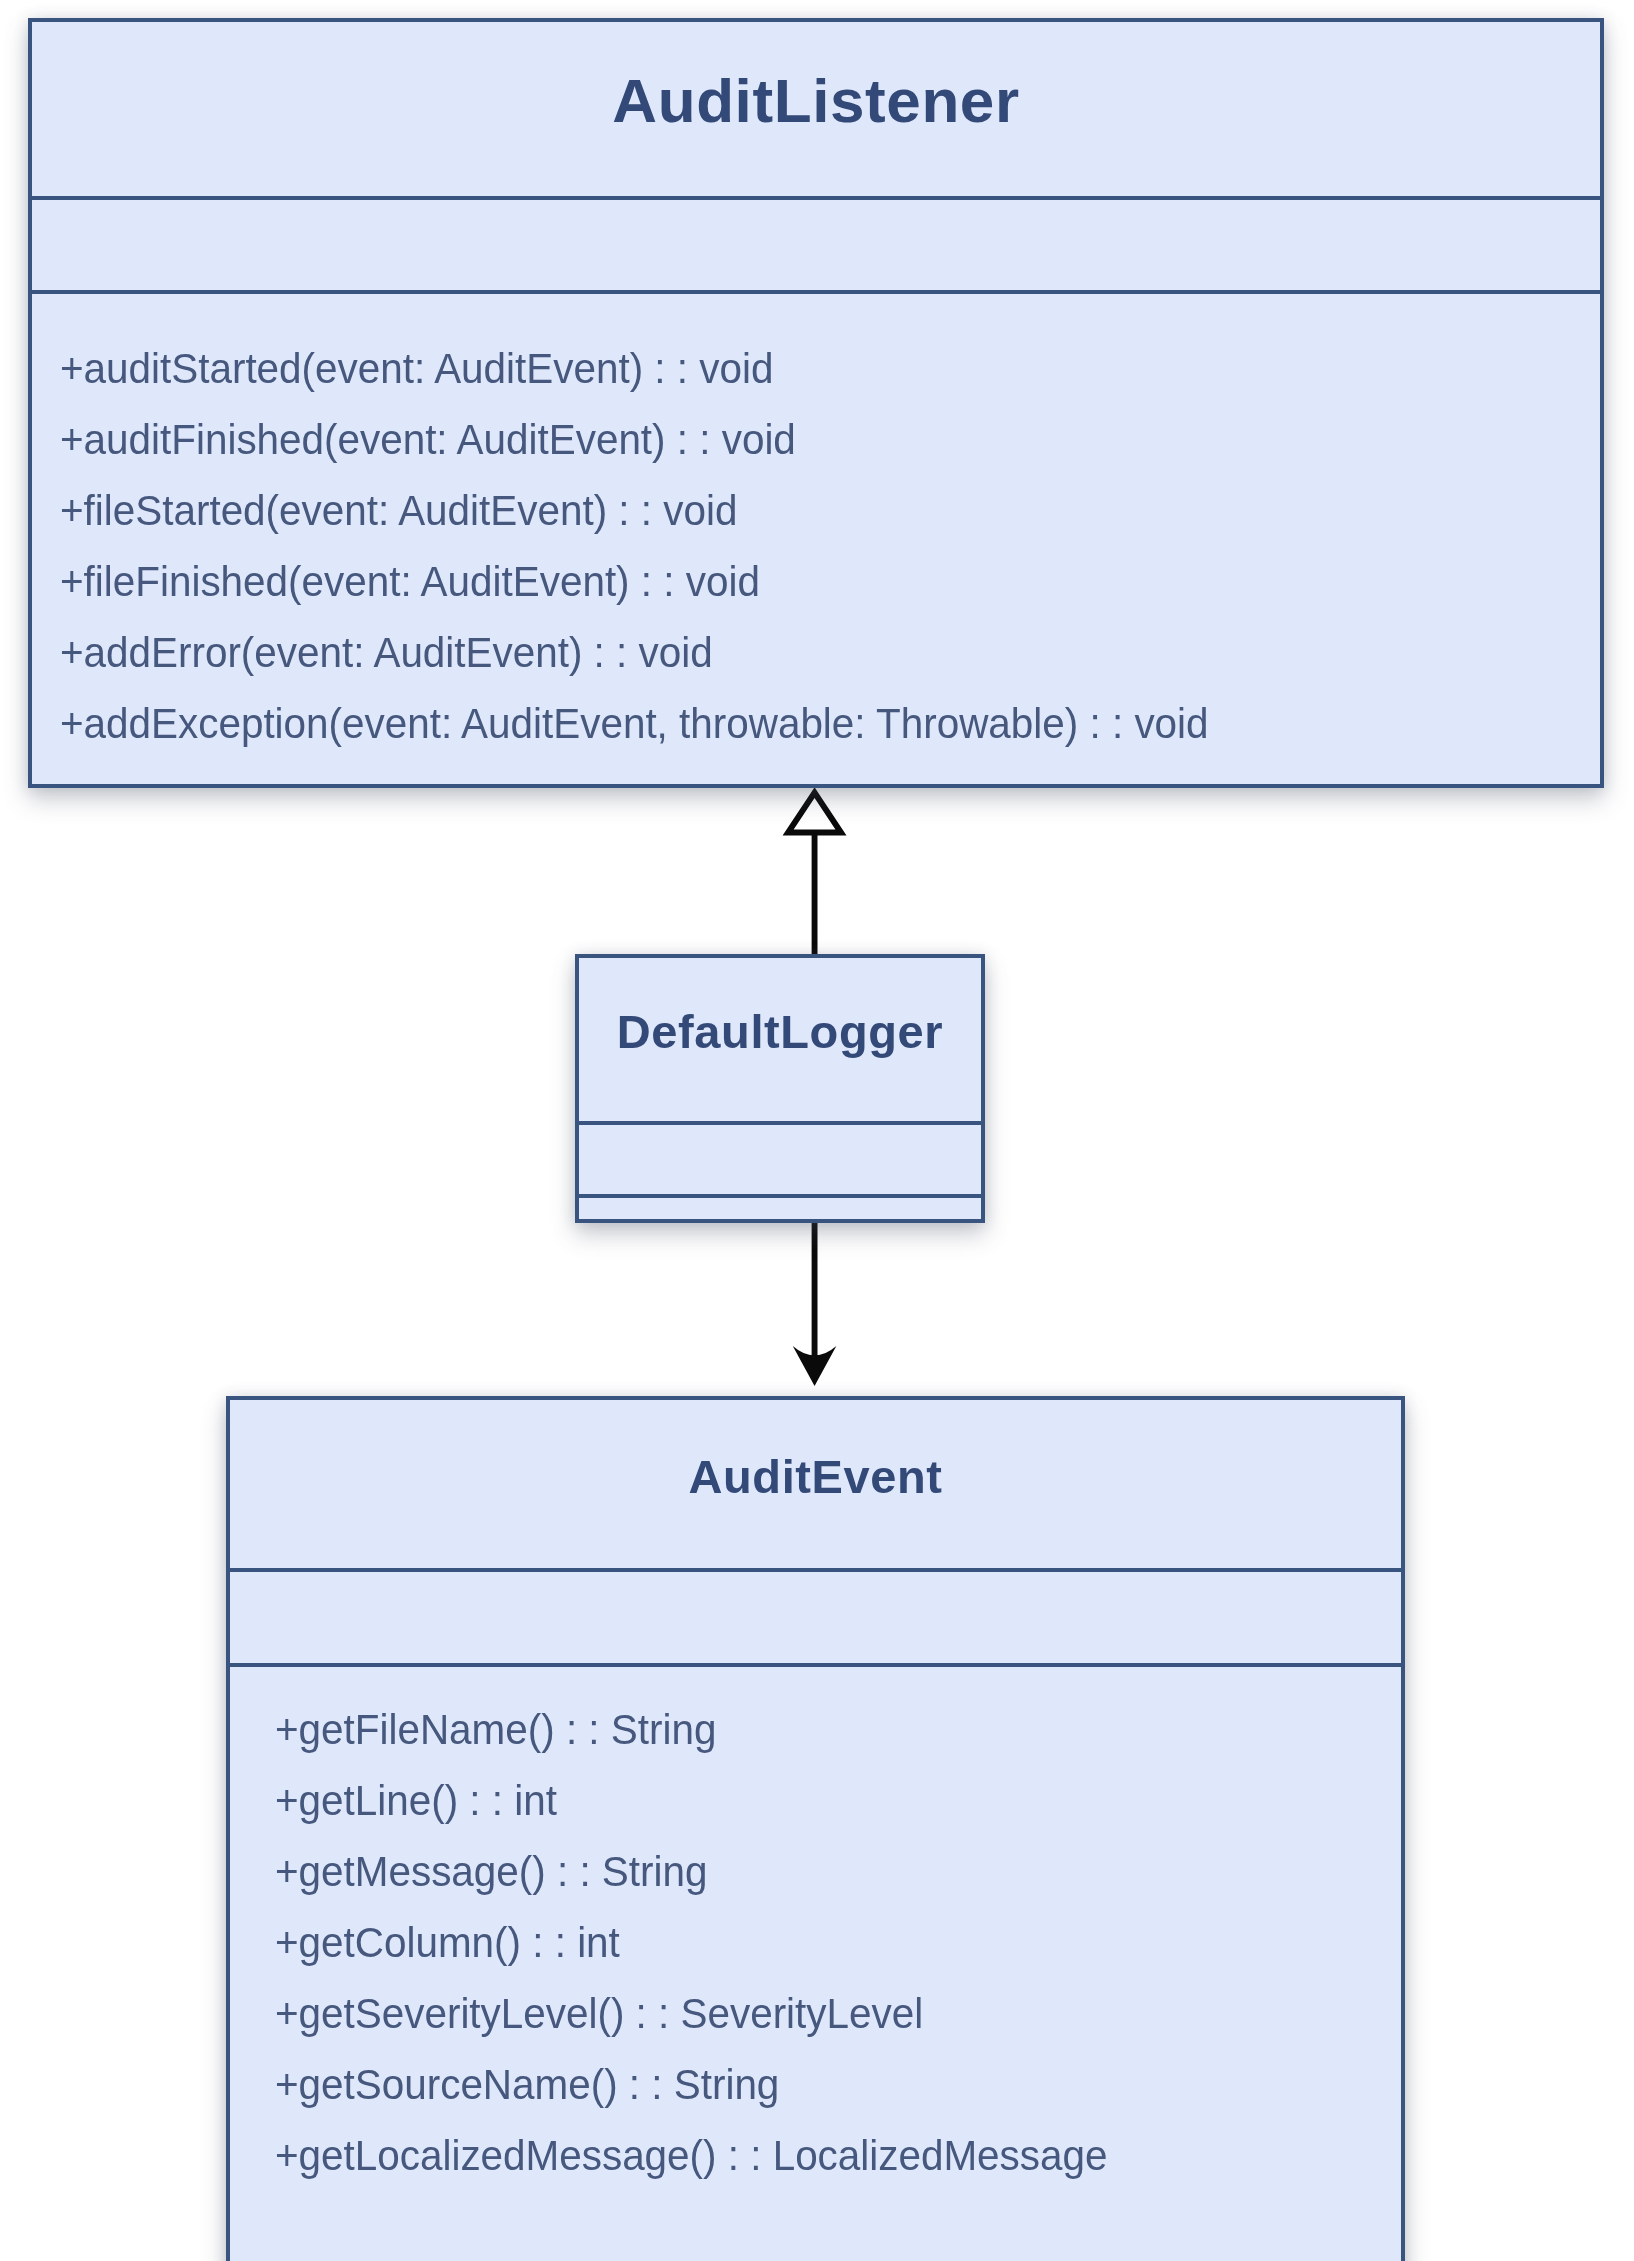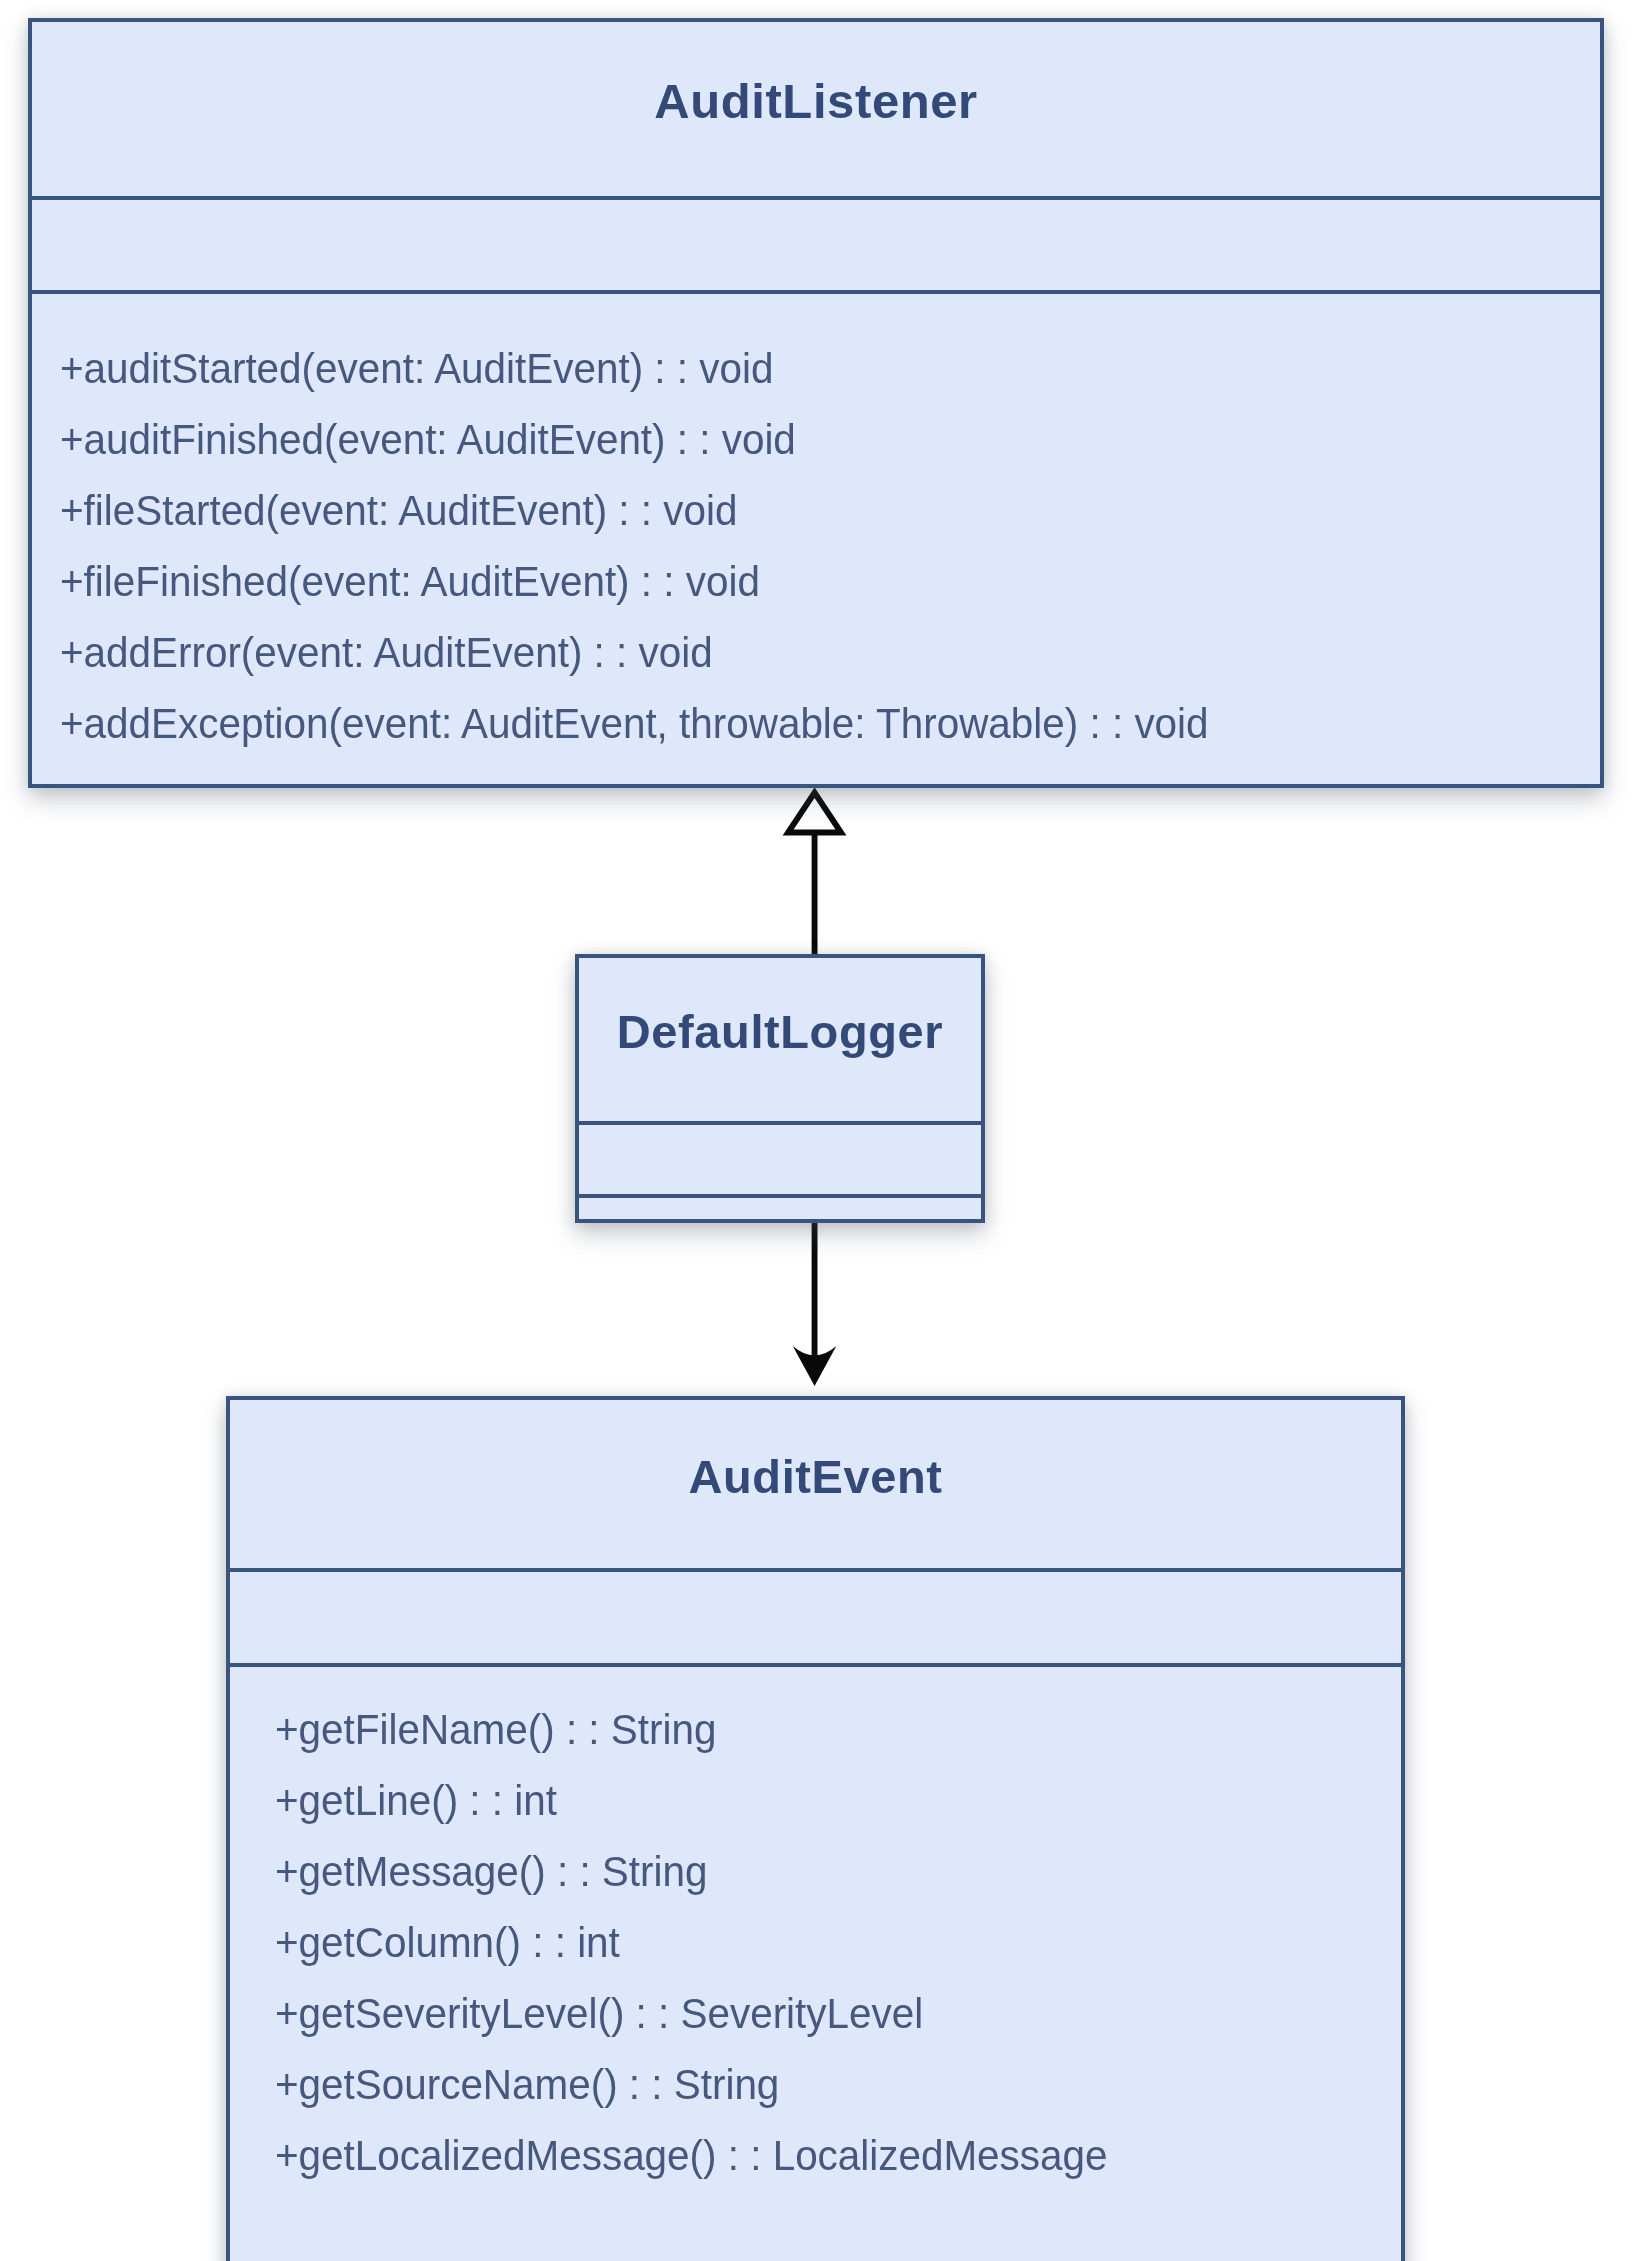--- a/index.html
+++ b/index.html
@@ -35,21 +35,21 @@
   .compartment + .compartment { border-top: 4.1px solid #3a5480; margin-top: 16px; }
 
   .title-compartment {
     display: flex;
     align-items: center;
     justify-content: center;
     font-weight: 700;
     color: #334977;
     letter-spacing: 0.6px;
   }
-  #box-audit-listener .title-compartment { height: 158px; font-size: 49px; }
+  #box-audit-listener .title-compartment { height: 158px; font-size: 62px; }
   #box-default-logger .title-compartment { height: 147px; font-size: 47px; }
   #box-audit-event    .title-compartment { height: 152px; font-size: 47px; }
 
   #box-audit-listener .attrs-compartment { height: 78px; }
   #box-default-logger .attrs-compartment { height: 57px;  }
   #box-audit-event    .attrs-compartment { height: 79px; }
 
   .methods-compartment { flex: 1 1 auto; overflow: hidden; }
   #box-audit-listener .methods-compartment { padding: 39px 11.8px 0 28px; }
   #box-default-logger .methods-compartment { padding: 0; }

